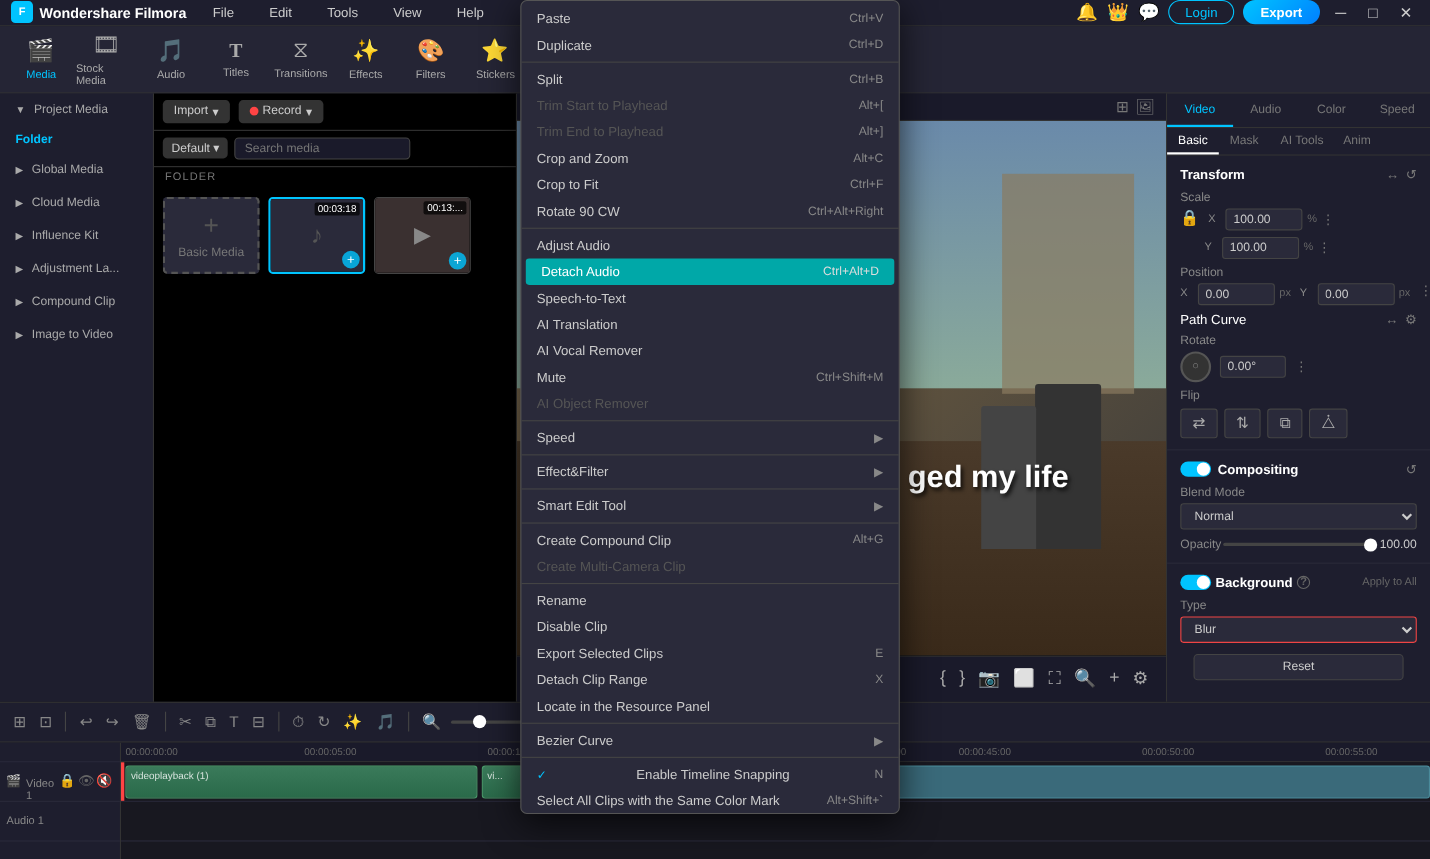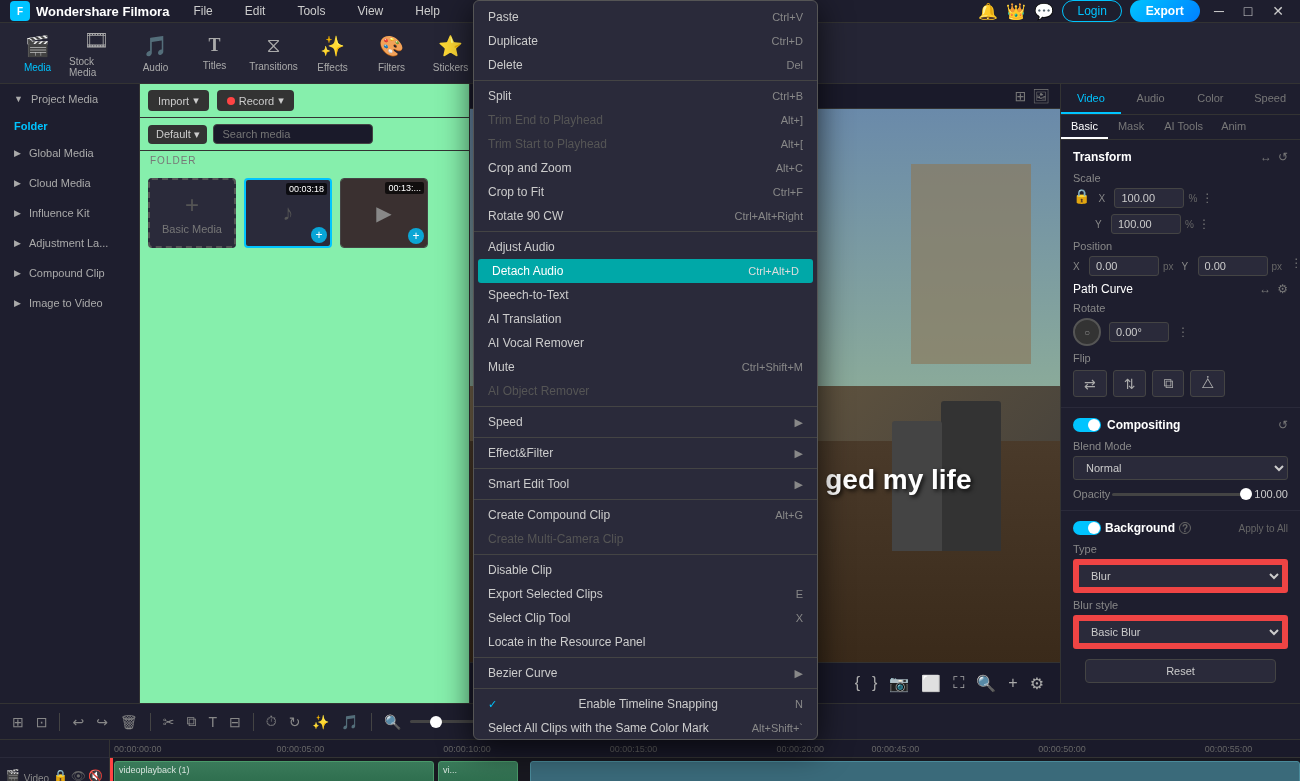--- a/index.html
+++ b/index.html
@@ -24,21 +24,21 @@
     
     #main { display: flex; height: calc(781px - 36px - 70px); }
 
     
     #left-panel { width: 140px; background: #1e1e2e; border-right: 1px solid #333; display: flex; flex-direction: column; }
     .left-panel-item { display: flex; align-items: center; gap: 6px; padding: 8px 10px; cursor: pointer; color: #aaa; font-size: 11px; border-radius: 4px; margin: 1px 4px; }
     .left-panel-item .arrow { font-size: 9px; margin-right: 2px; }
     #folder-label { color: #00c4ff; font-size: 11px; padding: 6px 14px; font-weight: bold; }
 
     
-    #media-panel { width: 330px; background: #86efac; border-right: 1px solid #333; display: flex; flex-direction: column; }
+    #media-panel { width: 330px; background: #000000; border-right: 1px solid #333; display: flex; flex-direction: column; }
     #media-panel-header { display: flex; align-items: center; gap: 8px; padding: 6px 8px; border-bottom: 1px solid #333; }
     .import-btn { background: #333; border: none; color: #ccc; padding: 4px 10px; border-radius: 4px; cursor: pointer; font-size: 11px; display: flex; align-items: center; gap: 4px; }
     .record-btn { background: #333; border: none; color: #ccc; padding: 4px 10px; border-radius: 4px; cursor: pointer; font-size: 11px; display: flex; align-items: center; gap: 4px; }
     .record-dot { width: 8px; height: 8px; background: #ff4444; border-radius: 50%; display: inline-block; }
     #media-search-row { display: flex; align-items: center; gap: 6px; padding: 6px 8px; border-bottom: 1px solid #333; }
     .default-btn { background: #333; border: none; color: #ccc; padding: 3px 8px; border-radius: 4px; cursor: pointer; font-size: 11px; }
     .search-input { background: #1a1a2a; border: 1px solid #444; color: #ccc; padding: 3px 8px; border-radius: 4px; font-size: 11px; width: 160px; }
     #media-folder-label { font-size: 10px; color: #777; padding: 4px 10px; text-transform: uppercase; letter-spacing: 1px; }
     #media-grid { display: flex; flex-wrap: wrap; gap: 8px; padding: 8px; overflow-y: auto; flex: 1; }
     .media-thumb { width: 88px; height: 70px; background: #333; border-radius: 4px; display: flex; flex-direction: column; align-items: center; justify-content: center; cursor: pointer; position: relative; overflow: hidden; border: 1px solid #444; }
@@ -88,21 +88,21 @@
     .blend-label { font-size: 11px; color: #888; margin-bottom: 4px; }
     .blend-select { background: #2a2a3a; border: 1px solid #444; color: #ccc; padding: 4px 8px; border-radius: 3px; font-size: 11px; width: 100%; }
     .opacity-row { display: flex; align-items: center; justify-content: space-between; margin-top: 8px; }
     .opacity-slider { width: 140px; }
     .opacity-val { font-size: 11px; color: #ccc; }
     .bg-section { padding: 10px 12px; border-top: 1px solid #2a2a3a; }
     .bg-row { display: flex; align-items: center; justify-content: space-between; margin-bottom: 8px; }
     .bg-title { font-size: 12px; color: #fff; font-weight: bold; display: flex; align-items: center; gap: 4px; }
     .apply-all-btn { font-size: 10px; color: #666; background: none; border: none; cursor: pointer; }
     .blur-row { margin-top: 4px; }
-    .blur-select { background: #2a2a3a; border: 6px solid #ef4444; color: #ccc; padding: 4px 8px; border-radius: 3px; font-size: 11px; width: 100%; }
+    .blur-select { background: #2a2a3a; border: 1px solid #ef4444; color: #ccc; padding: 4px 8px; border-radius: 3px; font-size: 11px; width: 100%; }
     .blur-style-row { margin-top: 6px; }
     .reset-btn { margin: 10px 12px; background: #2a2a3a; border: 1px solid #444; color: #ccc; padding: 5px; border-radius: 4px; cursor: pointer; font-size: 11px; width: calc(100% - 24px); }
 
     
     #context-menu { position: fixed; left: 473px; top: 0; width: 345px; background: #2a2a3a; border: 1px solid #555; border-radius: 6px; z-index: 1000; box-shadow: 0 8px 32px rgba(0,0,0,0.7); padding: 4px 0; max-height: 740px; overflow: visible; }
     .ctx-item { display: flex; align-items: center; justify-content: space-between; padding: 5px 14px; cursor: pointer; font-size: 12px; color: #ccc; }
     .ctx-item.highlighted { background: #00a8a8; color: #fff; border-radius: 3px; margin: 0 4px; }
     .ctx-item.disabled { color: #555; cursor: default; }
     .ctx-item .shortcut { color: #888; font-size: 11px; }
     .ctx-item.highlighted .shortcut { color: #ddd; }
@@ -416,55 +416,47 @@
             </div>
           <span>Background</span>
           <span style="color:#666;cursor:pointer;font-size:10px;border:1px solid #666;border-radius:50%;width:12px;height:12px;display:inline-flex;align-items:center;justify-content:center;">?</span>
         </div>
         <button class="apply-all-btn">Apply to All</button>
       </div>
       <div class="blur-row">
         <div class="blend-label">Type</div>
         <select class="blur-select"><option>Blur</option></select>
       </div>
-      <div class="blur-style-row">
-        <div class="blend-label">Blur style</div>
-        <select class="blur-select"><option>Basic Blur</option></select>
-      </div>
       <button class="reset-btn">Reset</button>
     </div>
   </div>
 </div>
 
 <div id="context-menu">
   <div class="ctx-item">
     <span>Paste</span>
     <span class="shortcut">Ctrl+V</span>
   </div>
   <div class="ctx-item">
     <span>Duplicate</span>
     <span class="shortcut">Ctrl+D</span>
   </div>
-  <div class="ctx-item">
-    <span>Delete</span>
-    <span class="shortcut">Del</span>
-  </div>
   <div class="ctx-separator"></div>
   <div class="ctx-item">
     <span>Split</span>
     <span class="shortcut">Ctrl+B</span>
+  </div>
+  <div class="ctx-item disabled">
+    <span>Trim Start to Playhead</span>
+    <span class="shortcut">Alt+[</span>
   </div>
   <div class="ctx-item disabled">
     <span>Trim End to Playhead</span>
     <span class="shortcut">Alt+]</span>
   </div>
-  <div class="ctx-item disabled">
-    <span>Trim Start to Playhead</span>
-    <span class="shortcut">Alt+[</span>
-  </div>
   <div class="ctx-item">
     <span>Crop and Zoom</span>
     <span class="shortcut">Alt+C</span>
   </div>
   <div class="ctx-item">
     <span>Crop to Fit</span>
     <span class="shortcut">Ctrl+F</span>
   </div>
   <div class="ctx-item">
     <span>Rotate 90 CW</span>
@@ -512,28 +504,31 @@
   <div class="ctx-separator"></div>
   <div class="ctx-item">
     <span>Create Compound Clip</span>
     <span class="shortcut">Alt+G</span>
   </div>
   <div class="ctx-item disabled">
     <span>Create Multi-Camera Clip</span>
   </div>
   <div class="ctx-separator"></div>
   <div class="ctx-item">
+    <span>Rename</span>
+  </div>
+  <div class="ctx-item">
     <span>Disable Clip</span>
   </div>
   <div class="ctx-item">
     <span>Export Selected Clips</span>
     <span class="shortcut">E</span>
   </div>
   <div class="ctx-item">
-    <span>Select Clip Tool</span>
+    <span>Detach Clip Range</span>
     <span class="shortcut">X</span>
   </div>
   <div class="ctx-item">
     <span>Locate in the Resource Panel</span>
   </div>
   <div class="ctx-separator"></div>
   <div class="ctx-item">
     <span>Bezier Curve</span>
     <span class="arrow-r">▶</span>
   </div>

